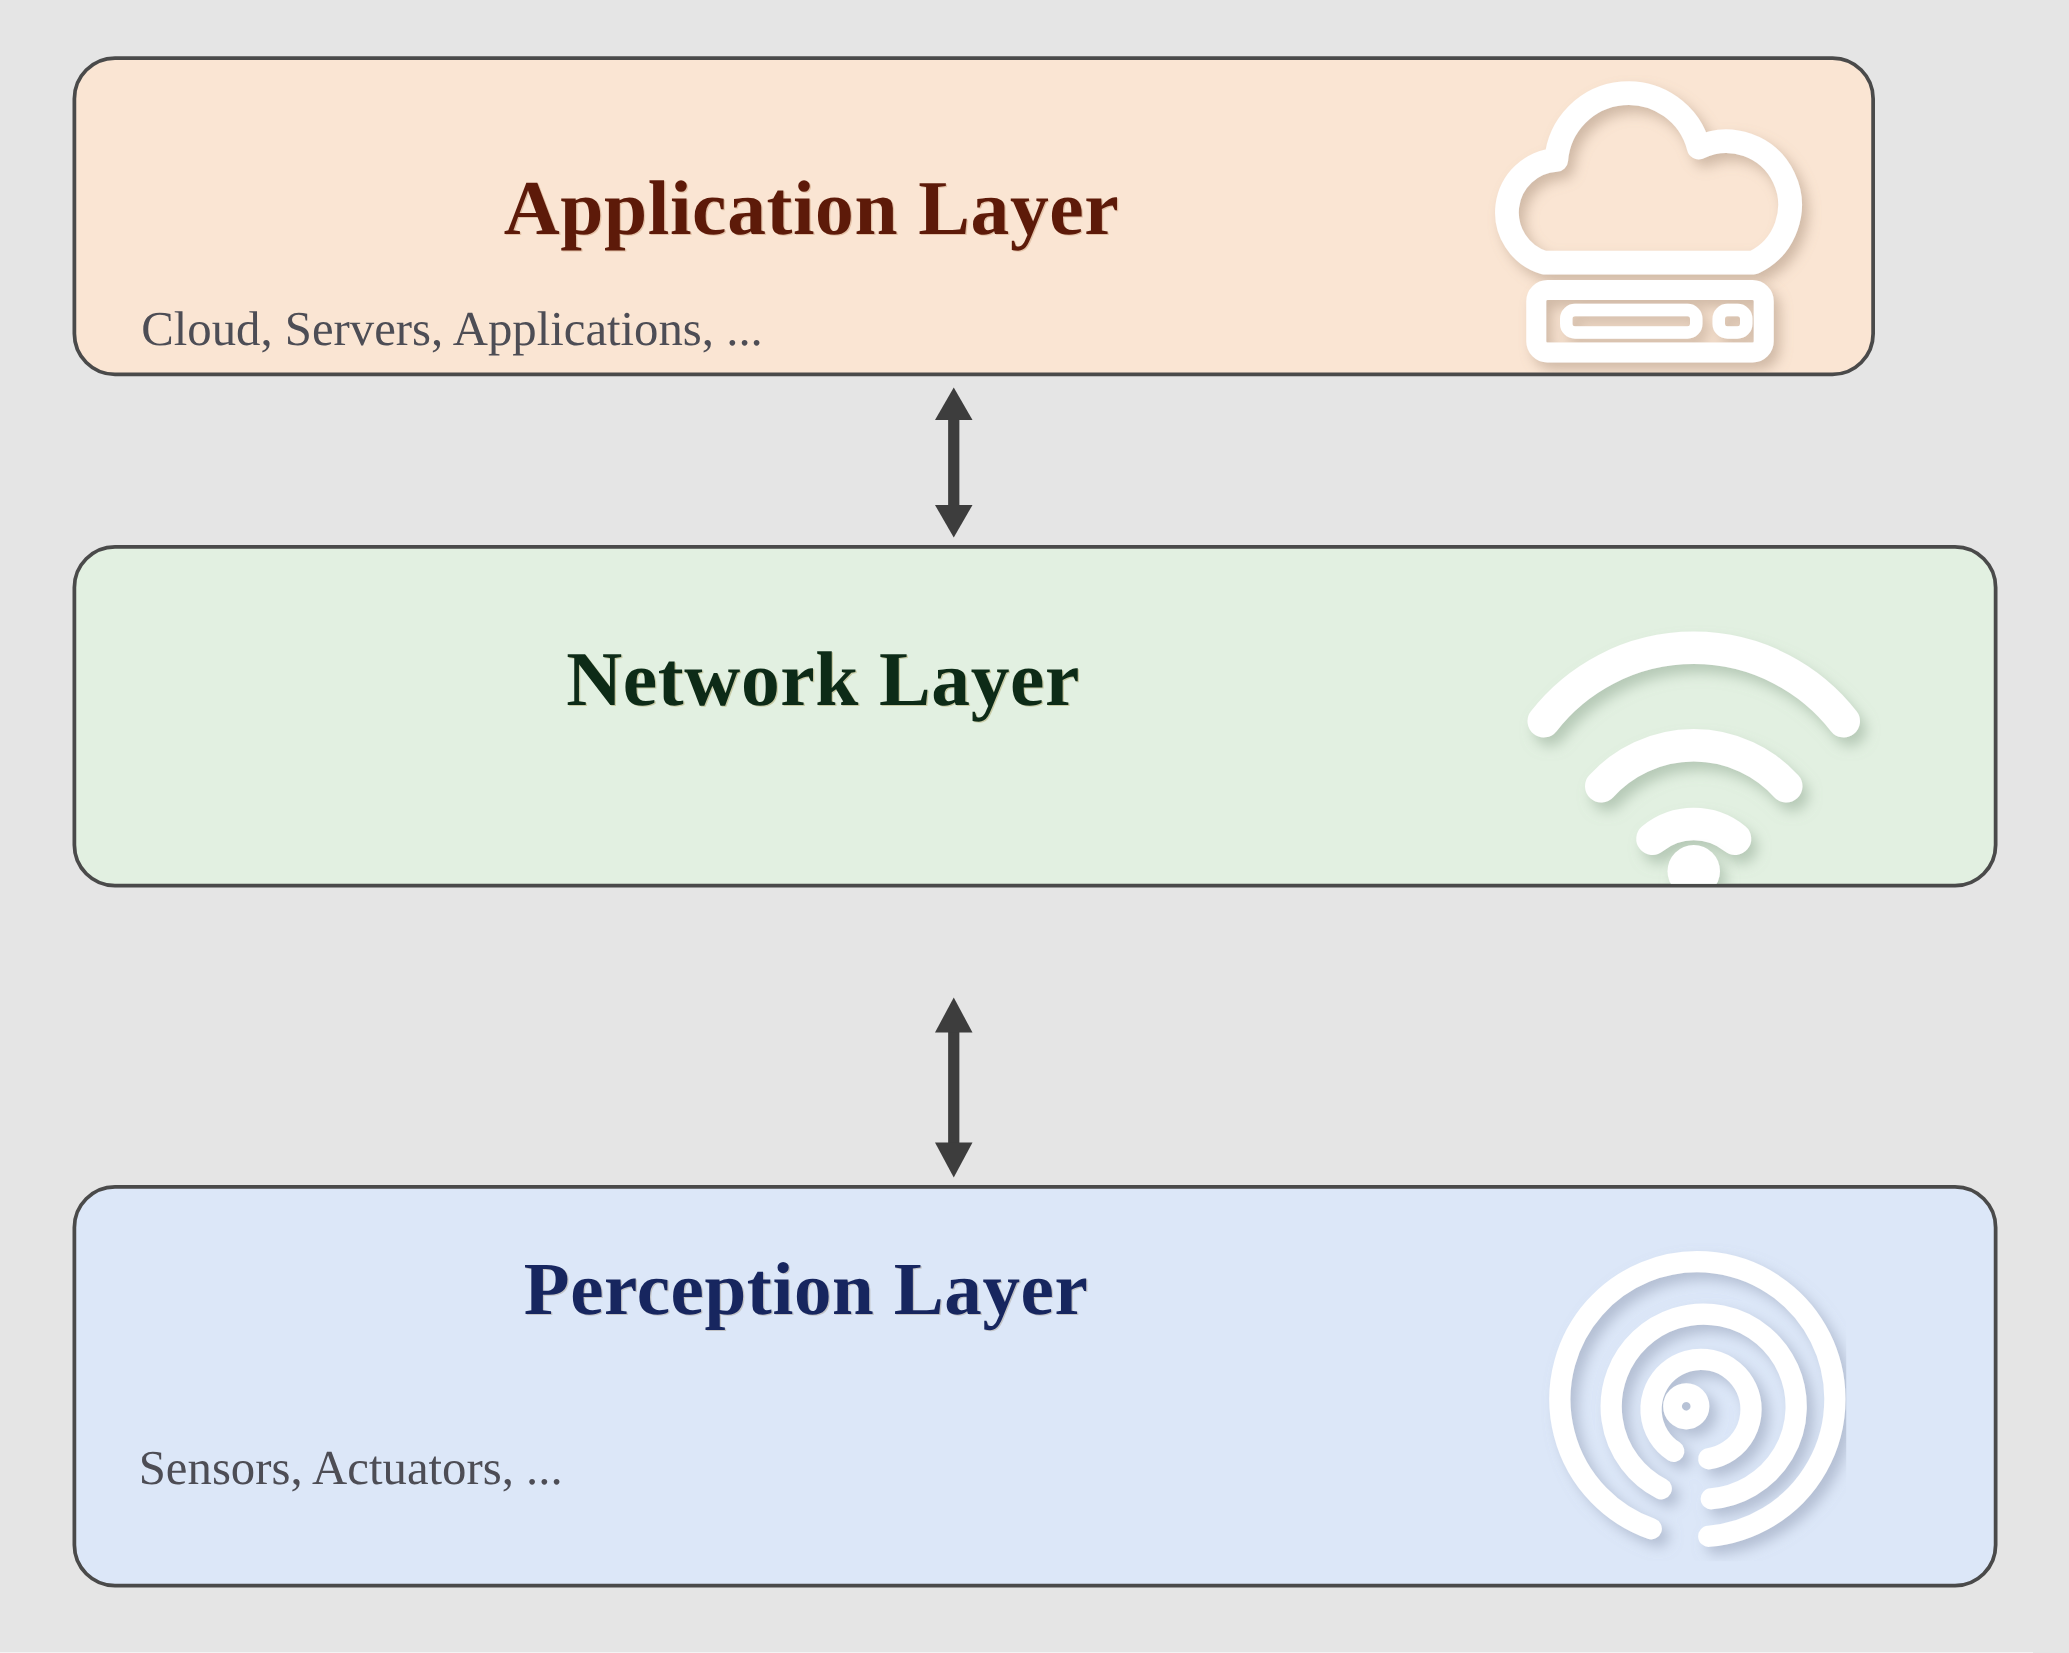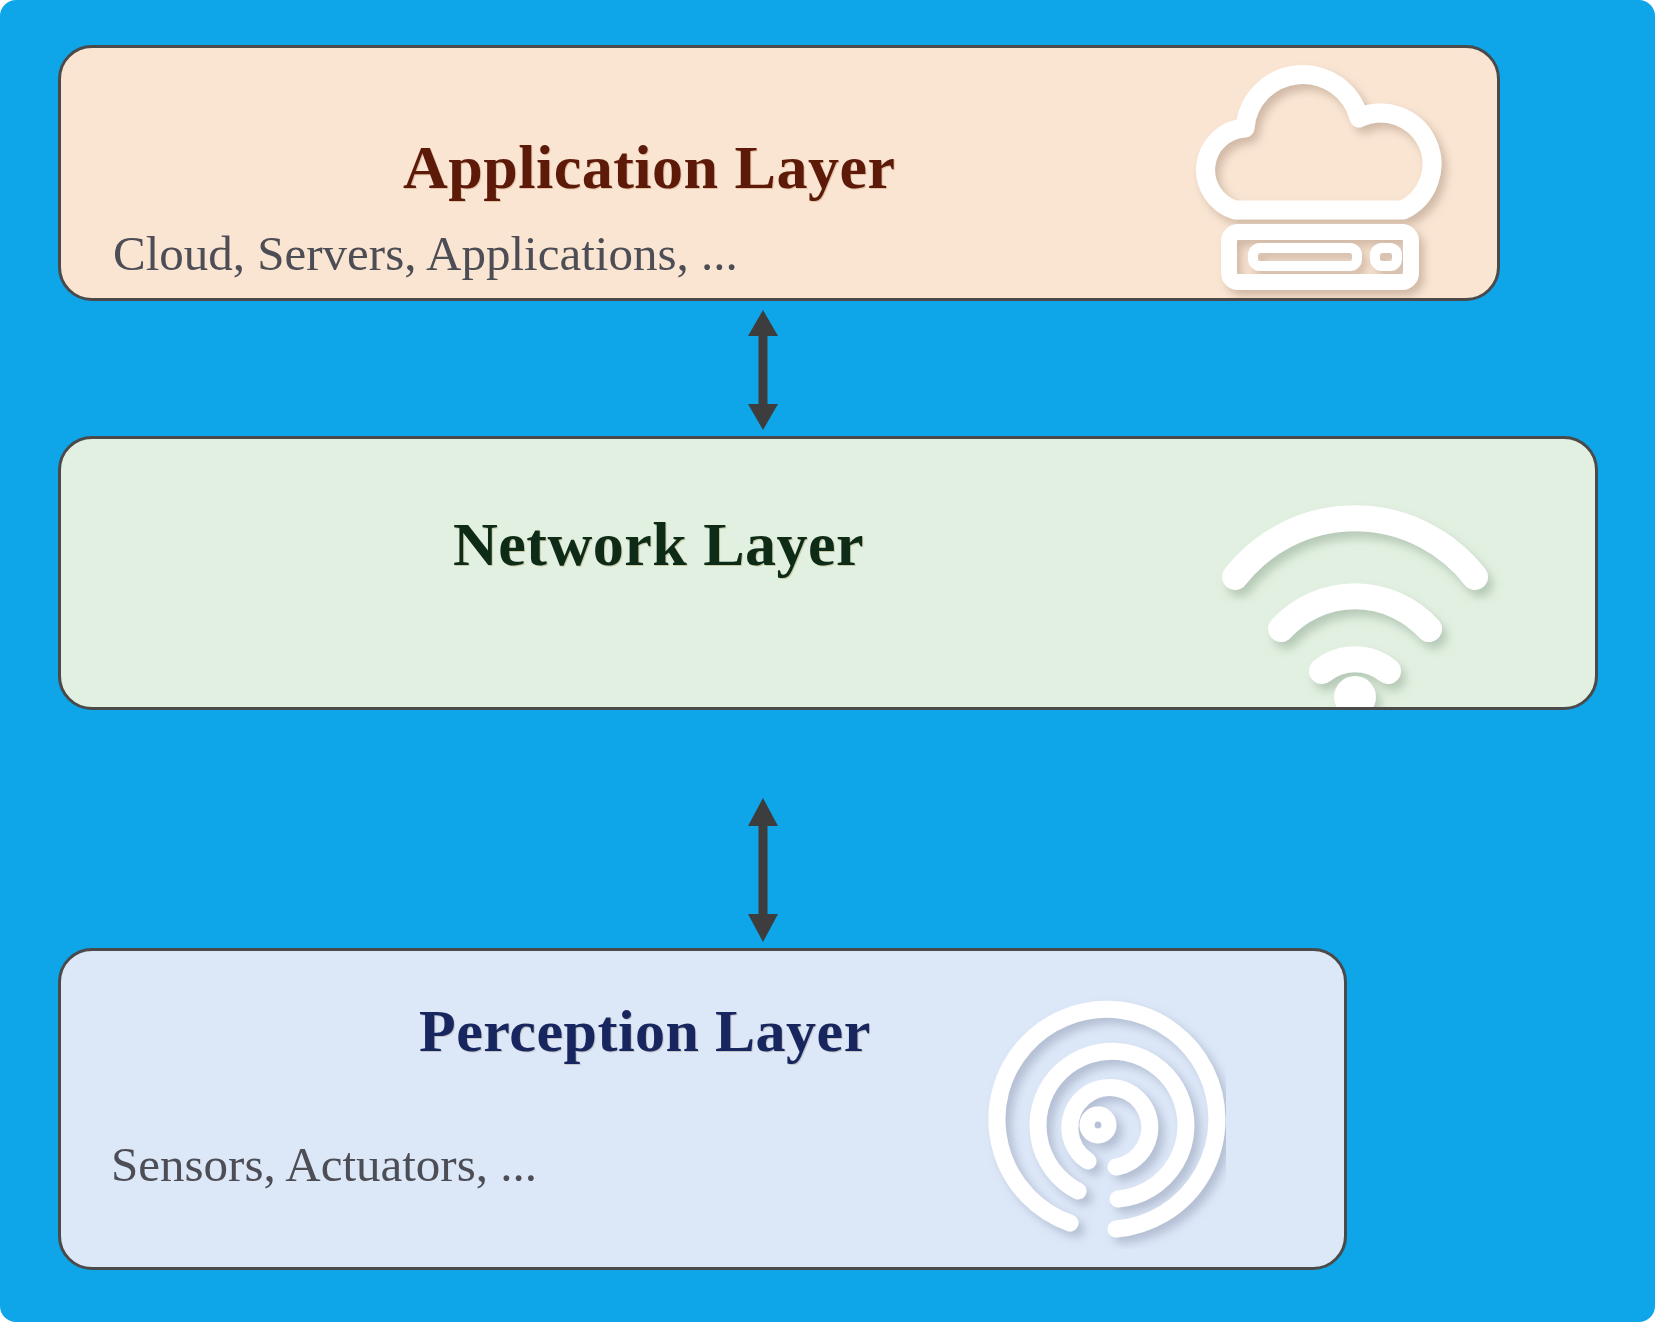--- a/index.html
+++ b/index.html
@@ -10,22 +10,21 @@
   body {
     width: 1655px;
     height: 1322px;
     font-family: "Liberation Serif", "DejaVu Serif", serif;
     overflow: hidden;
   }
   #stage {
     position: relative;
     width: 1655px;
     height: 1322px;
-    background: #0ea5e9;
-    border-radius: 16px;
+    background: #e5e5e5;
   }
 
   
   .layer-box {
     position: absolute;
     box-sizing: border-box;
     border: 3px solid #4a4a4a;
     border-radius: 34px;
     overflow: hidden;
   }
@@ -39,21 +38,21 @@
   .layer-box.network {
     left: 58px;
     top: 436px;
     width: 1540px;
     height: 274px;
     background: #e2f0e1;
   }
   .layer-box.perception {
     left: 58px;
     top: 948px;
-    width: 1289px;
+    width: 1540px;
     height: 322px;
     background: #dce7f8;
   }
 
   
   .layer-title {
     position: absolute;
     font-weight: bold;
     letter-spacing: 0.5px;
     white-space: nowrap;
@@ -77,23 +76,24 @@
     font-size: 60px;
     left: 358px;
     top: 46px;
     text-shadow: 1px 1px 0 rgba(120, 90, 50, 0.25);
   }
 
   
   .layer-sub {
     position: absolute;
     color: #4d4d55;
-    font-size: 49px;
+    font-size: 39px;
     line-height: 1.22;
     white-space: pre;
+    margin-top: 16px;
   }
   .application .layer-sub {
     left: 52px;
     top: 176px;
   }
   .network .layer-sub {
     left: 50px;
     top: 196px;
   }
   .perception .layer-sub {

